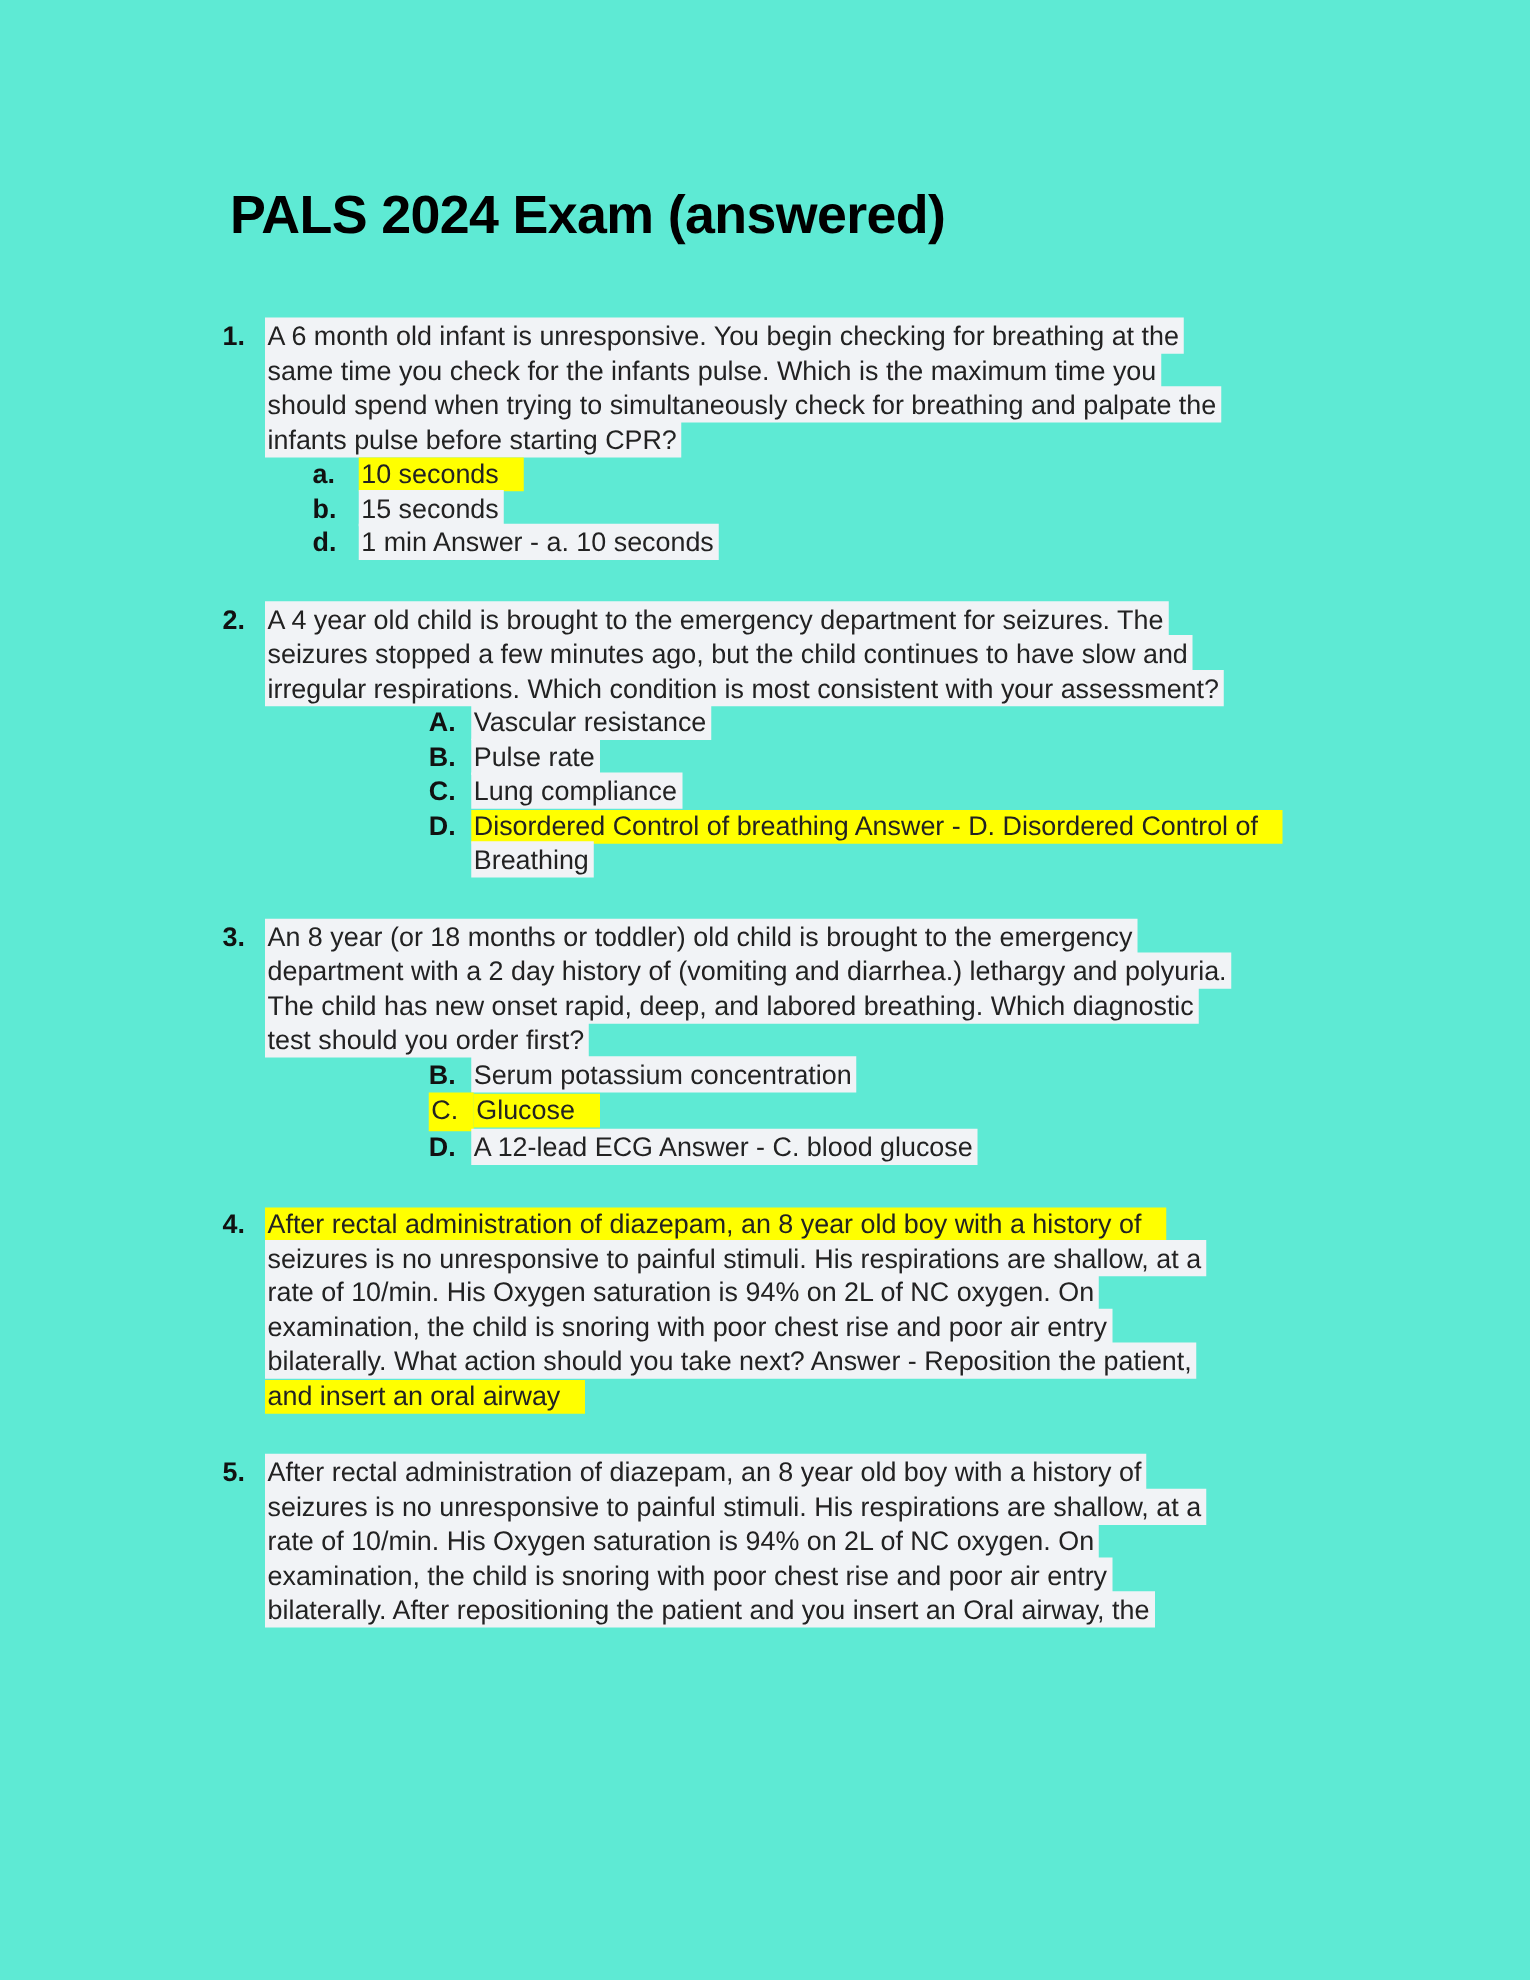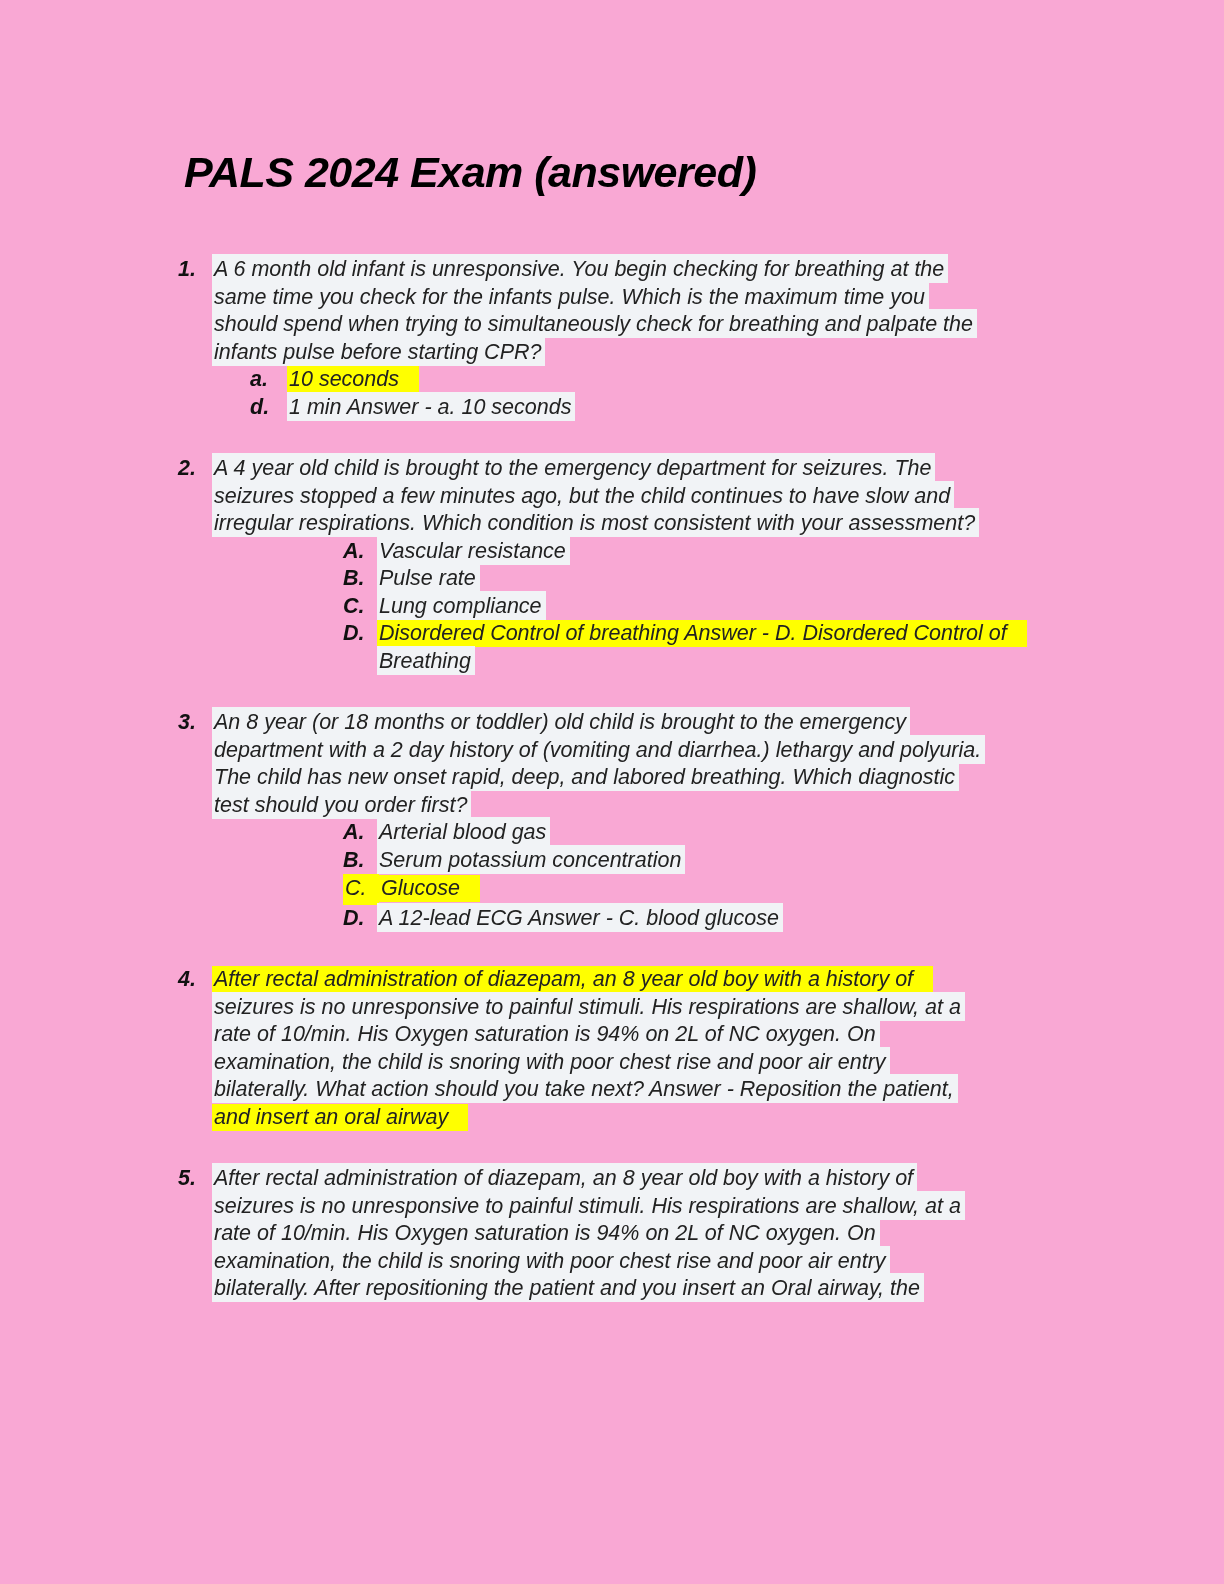--- a/index.html
+++ b/index.html
@@ -1,24 +1,23 @@
 <!DOCTYPE html>
 <html style="--hl-yellow: #ffff00; --sel-gray: #f1f3f6;"><head>
 <meta charset="utf-8">
 <style>
   html, body { margin: 0; padding: 0; background: #ffffff; }
   .page {
     position: relative;
     width: 1224px;
     height: 1584px;
-    background: #f9a8d4;
+    background: #5eead4;
     font-family: "Liberation Sans", sans-serif;
     color: #222222;
     overflow: hidden;
-    font-style: italic;
   }
   .content {
     position: absolute;
     left: 178px;
     top: 148px;
     right: 50px;
   }
   h1.title {
     margin: 0 0 60px 6px;
     font-size: 43px;
@@ -69,20 +68,21 @@
     <h1 class="title">PALS 2024 Exam (answered)</h1>
     <div>
         <div class="q">
           <span class="qnum">1.</span>
           <div class="qbody">
             <div class="row"><span class="hl-gray">A 6 month old infant is unresponsive. You begin checking for breathing at the</span></div>
             <div class="row"><span class="hl-gray">same time you check for the infants pulse. Which is the maximum time you</span></div>
             <div class="row"><span class="hl-gray">should spend when trying to simultaneously check for breathing and palpate the</span></div>
             <div class="row"><span class="hl-gray">infants pulse before starting CPR?</span></div>
             <div class="row"><span class="letter l1">a.</span><span class="hl-yellow">10 seconds</span></div>
+            <div class="row"><span class="letter l1">b.</span><span class="hl-gray">15 seconds</span></div>
             <div class="row"><span class="letter l1">d.</span><span class="hl-gray">1 min Answer - a. 10 seconds</span></div>
           </div>
         </div>
         <div class="q">
           <span class="qnum">2.</span>
           <div class="qbody">
             <div class="row"><span class="hl-gray">A 4 year old child is brought to the emergency department for seizures. The</span></div>
             <div class="row"><span class="hl-gray">seizures stopped a few minutes ago, but the child continues to have slow and</span></div>
             <div class="row"><span class="hl-gray">irregular respirations. Which condition is most consistent with your assessment?</span></div>
             <div class="row"><span class="letter l2">A.</span><span class="hl-gray">Vascular resistance</span></div>
@@ -92,21 +92,20 @@
             <div class="row cont2"><span class="hl-gray">Breathing</span></div>
           </div>
         </div>
         <div class="q">
           <span class="qnum">3.</span>
           <div class="qbody">
             <div class="row"><span class="hl-gray">An 8 year (or 18 months or toddler) old child is brought to the emergency</span></div>
             <div class="row"><span class="hl-gray">department with a 2 day history of (vomiting and diarrhea.) lethargy and polyuria.</span></div>
             <div class="row"><span class="hl-gray">The child has new onset rapid, deep, and labored breathing. Which diagnostic</span></div>
             <div class="row"><span class="hl-gray">test should you order first?</span></div>
-            <div class="row"><span class="letter l2">A.</span><span class="hl-gray">Arterial blood gas</span></div>
             <div class="row"><span class="letter l2">B.</span><span class="hl-gray">Serum potassium concentration</span></div>
             <div class="row"><span class="letter l2 nb hl-yellow">C.</span><span class="hl-yellow">Glucose</span></div>
             <div class="row"><span class="letter l2">D.</span><span class="hl-gray">A 12-lead ECG Answer - C. blood glucose</span></div>
           </div>
         </div>
         <div class="q">
           <span class="qnum">4.</span>
           <div class="qbody">
             <div class="row"><span class="hl-yellow">After rectal administration of diazepam, an 8 year old boy with a history of</span></div>
             <div class="row"><span class="hl-gray">seizures is no unresponsive to painful stimuli. His respirations are shallow, at a</span></div>

